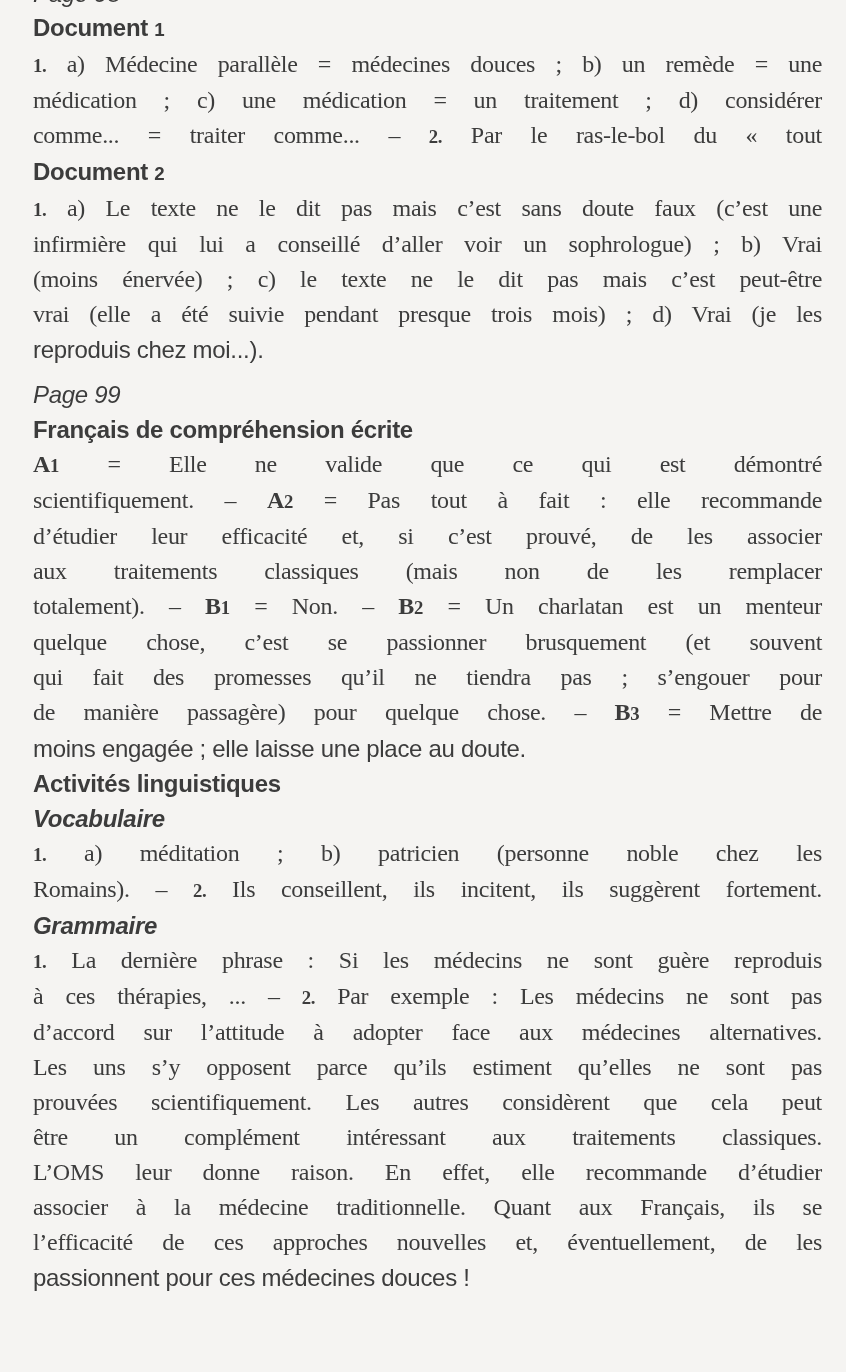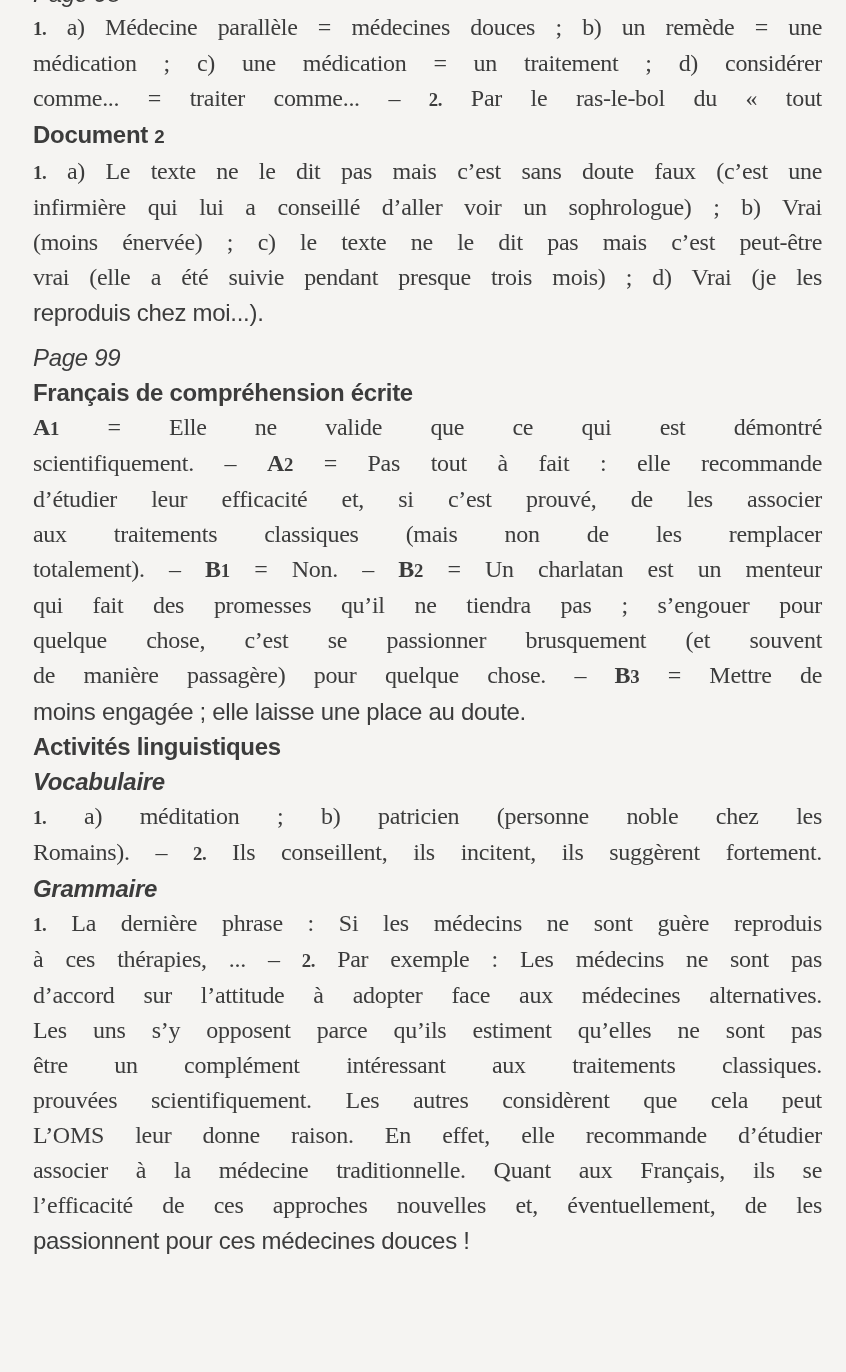--- a/index.html
+++ b/index.html
@@ -57,20 +57,23 @@
   .n { font-size: 0.78em; }
 </style>
 </head>
 <body>
 
 <main>
   <div class="page-content">
       <div class="clip-top">
         <div class="line"><span>Page 98</span></div>
       </div>
+      <div class="heading">
+        <div class="line"><span class="b">Document </span><span class="b n">1</span></div>
+      </div>
       <div class="para">
         <div class="line fill"><span class="b n">1.</span><span> a) Médecine parallèle = médecines douces ; b) un remède = une</span></div>
         <div class="line fill"><span>médication ; c) une médication = un traitement ; d) considérer</span></div>
         <div class="line fill"><span>comme... = traiter comme... – </span><span class="b n">2.</span><span> Par le ras-le-bol du « tout</span></div>
       </div>
       <div class="heading">
         <div class="line"><span class="b">Document </span><span class="b n">2</span></div>
       </div>
       <div class="para">
         <div class="line fill"><span class="b n">1.</span><span> a) Le texte ne le dit pas mais c’est sans doute faux (c’est une</span></div>
@@ -84,22 +87,22 @@
       </div>
       <div class="heading">
         <div class="line"><span class="b">Français de compréhension écrite</span></div>
       </div>
       <div class="para">
         <div class="line fill"><span class="b">A</span><span class="b n">1</span><span> = Elle ne valide que ce qui est démontré</span></div>
         <div class="line fill"><span>scientifiquement. – </span><span class="b">A</span><span class="b n">2</span><span> = Pas tout à fait : elle recommande</span></div>
         <div class="line fill"><span>d’étudier leur efficacité et, si c’est prouvé, de les associer</span></div>
         <div class="line fill"><span>aux traitements classiques (mais non de les remplacer</span></div>
         <div class="line fill"><span>totalement). – </span><span class="b">B</span><span class="b n">1</span><span> = Non. – </span><span class="b">B</span><span class="b n">2</span><span> = Un charlatan est un menteur</span></div>
+        <div class="line fill"><span>quelque chose, c’est se passionner brusquement (et souvent</span></div>
         <div class="line fill"><span>qui fait des promesses qu’il ne tiendra pas ; s’engouer pour</span></div>
-        <div class="line fill"><span>quelque chose, c’est se passionner brusquement (et souvent</span></div>
         <div class="line fill"><span>de manière passagère) pour quelque chose. – </span><span class="b">B</span><span class="b n">3</span><span> = Mettre de</span></div>
         <div class="line"><span>moins engagée ; elle laisse une place au doute.</span></div>
       </div>
       <div class="heading">
         <div class="line"><span class="b">Activités linguistiques</span></div>
       </div>
       <div class="subheading">
         <div class="line"><span class="b i">Vocabulaire</span></div>
       </div>
       <div class="para">
@@ -107,21 +110,21 @@
         <div class="line fill"><span>Romains). – </span><span class="b n">2.</span><span> Ils conseillent, ils incitent, ils suggèrent fortement.</span></div>
       </div>
       <div class="subheading">
         <div class="line"><span class="b i">Grammaire</span></div>
       </div>
       <div class="para">
         <div class="line fill"><span class="b n">1.</span><span> La dernière phrase : Si les médecins ne sont guère reproduis</span></div>
         <div class="line fill"><span>à ces thérapies, ... – </span><span class="b n">2.</span><span> Par exemple : Les médecins ne sont pas</span></div>
         <div class="line fill"><span>d’accord sur l’attitude à adopter face aux médecines alternatives.</span></div>
         <div class="line fill"><span>Les uns s’y opposent parce qu’ils estiment qu’elles ne sont pas</span></div>
+        <div class="line fill"><span>prouvées scientifiquement. Les autres considèrent que cela peut</span></div>
         <div class="line fill"><span>être un complément intéressant aux traitements classiques.</span></div>
-        <div class="line fill"><span>prouvées scientifiquement. Les autres considèrent que cela peut</span></div>
         <div class="line fill"><span>L’OMS leur donne raison. En effet, elle recommande d’étudier</span></div>
         <div class="line fill"><span>associer à la médecine traditionnelle. Quant aux Français, ils se</span></div>
         <div class="line fill"><span>l’efficacité de ces approches nouvelles et, éventuellement, de les</span></div>
         <div class="line"><span>passionnent pour ces médecines douces !</span></div>
       </div>
     </div>
 </main>
 
 </body></html>

